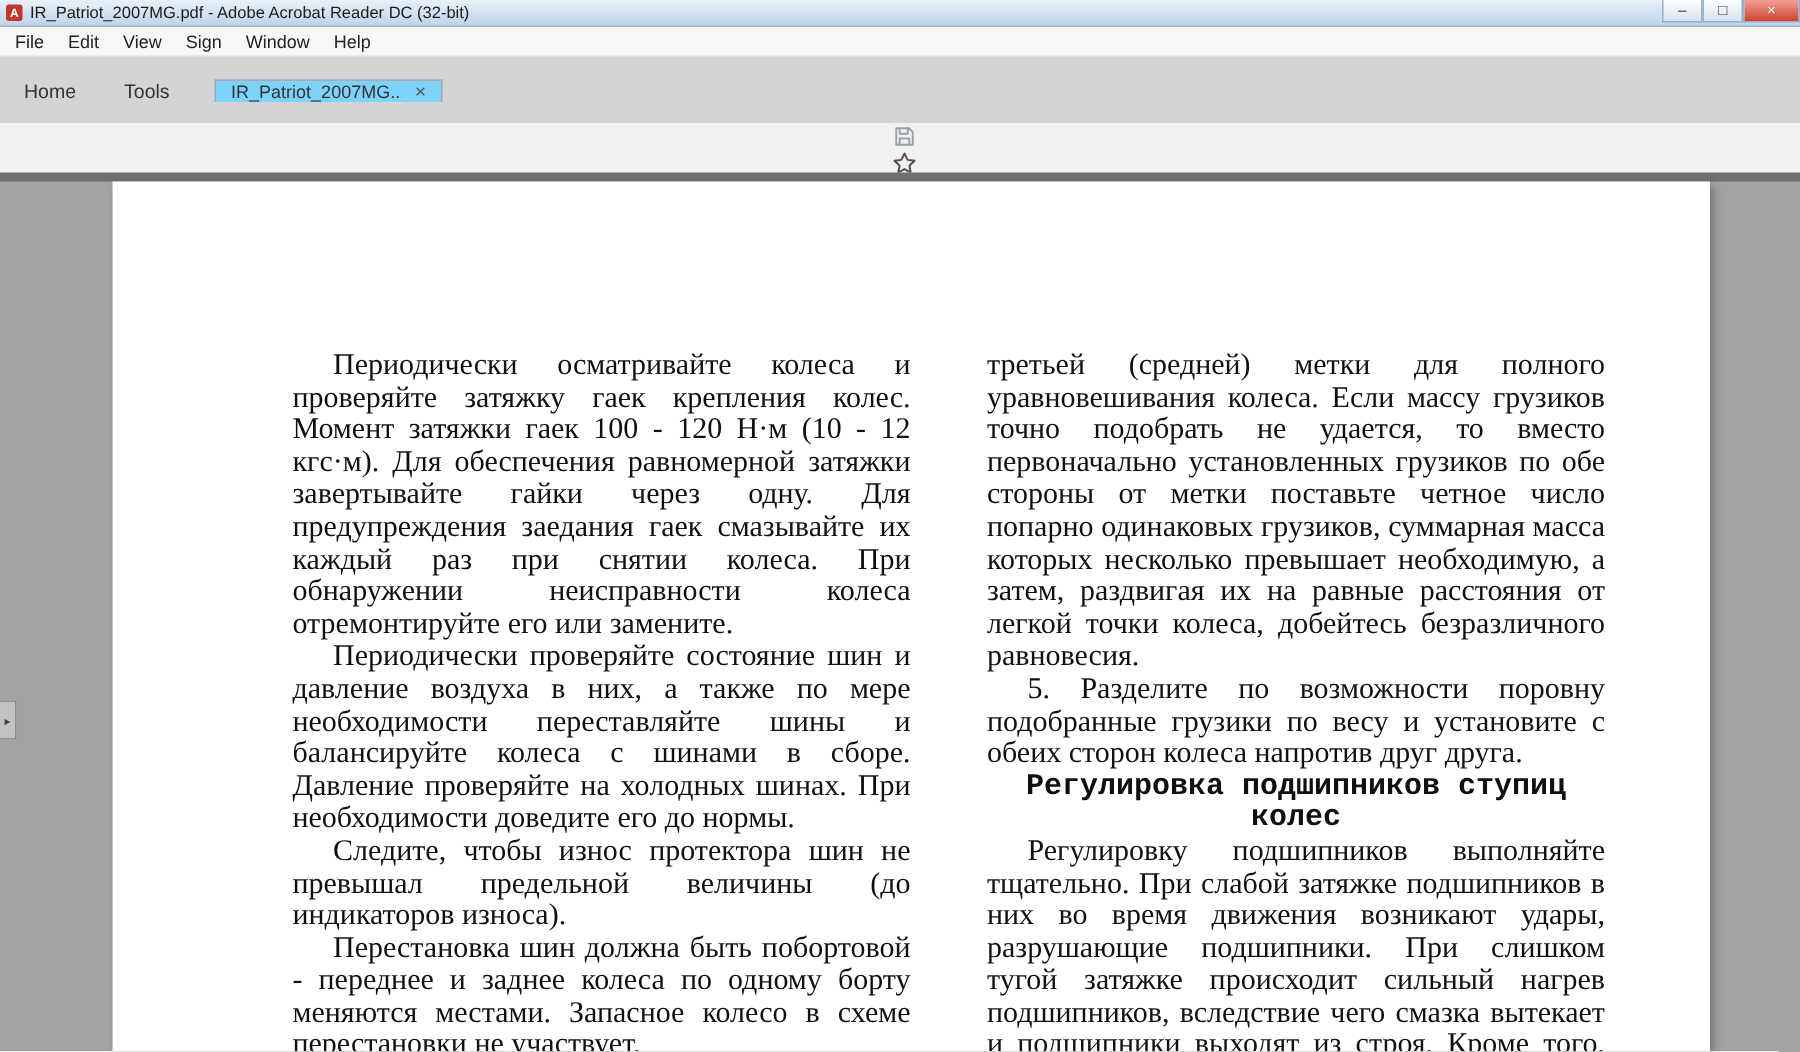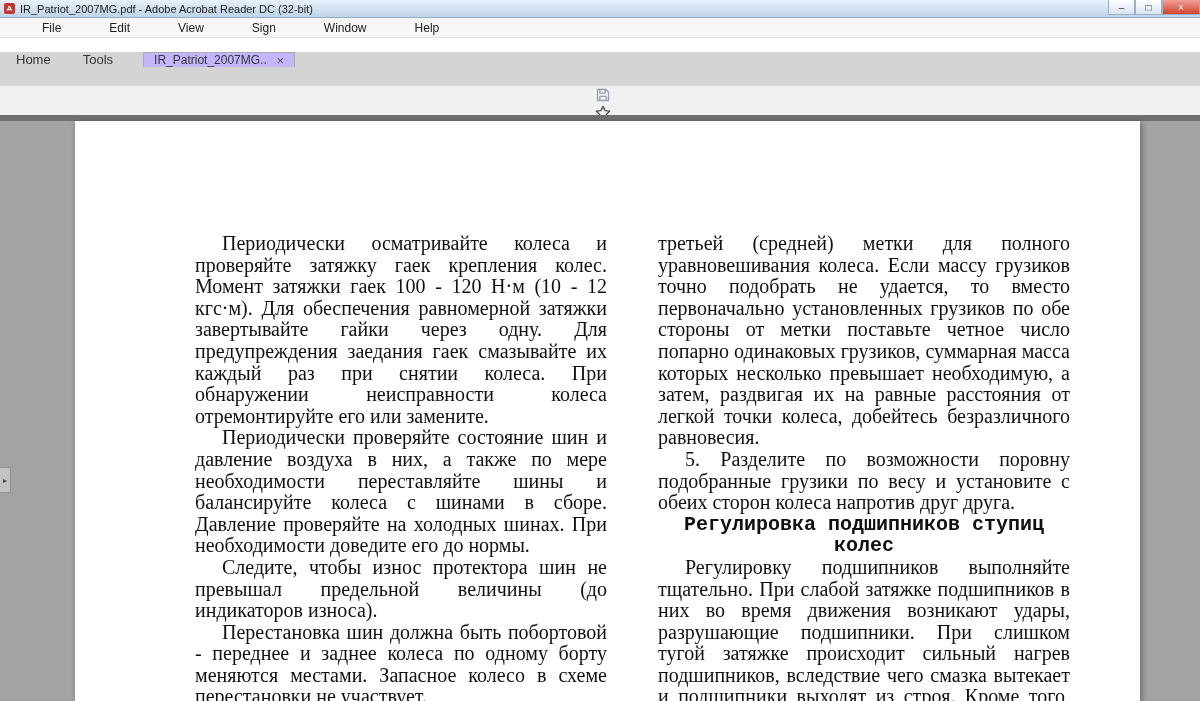--- a/index.html
+++ b/index.html
@@ -16,27 +16,27 @@
     display:flex; align-items:center; justify-content:center; color:#fff; font-size:8px; font-weight:bold; line-height:1;}
   .win-buttons { margin-left:auto; display:flex; height:100%; }
   .win-btn { width:27px; height:15px; display:flex; align-items:center; justify-content:center;
     font-size:10px; color:#333; border:1px solid #9ab0c8; border-top:none;
     background:linear-gradient(#fdfeff,#d8e4f0); }
   .win-btn.close { background:linear-gradient(#f0a096,#d0442f); color:#fff; width:38px; }
 
   
   .menubar { height:20px; background:#f7f7f7; border-bottom:1px solid #e0e0e0;
     display:flex; align-items:center; font-size:12px; color:#222; padding-left:2px; }
-  .menu-item { padding:2px 8px;margin-left:32px; }
-
-  
-  .tabbar { height:34px; background:#d4d4d4; display:flex; align-items:flex-start; font-size:13px; color:#333;margin-top:14px; }
+  .menu-item { padding:2px 8px; }
+
+  
+  .tabbar { height:44px; background:#d4d4d4; display:flex; align-items:center; font-size:13px; color:#333; }
   .tab-plain { display:flex; align-items:center; padding:0 16px; }
   .tab-doc { margin-left:14px; width:152px; display:flex; align-items:center; gap:8px;
-    padding:0 10px; background:#c4b5fd; border:1px solid #ababab; border-bottom:none;
+    padding:0 10px; background:#7dd3fc; border:1px solid #ababab; border-bottom:none;
     font-size:12px; color:#333; }
   .tab-doc .label { flex:1; white-space:nowrap; overflow:hidden; }
   .tab-close { font-size:13px; color:#555; line-height:1; }
 
   
   .toolbar { height:43px; background:#f1f1f1; border-bottom:1px solid #c6c6c6;
     display:flex; align-items:center; padding-left:6px;flex-direction:column; }
   .tbtn { width:34px; height:32px; display:flex; align-items:center; justify-content:center; border-radius:3px; }
   .ic { width:18px; height:18px; fill:none; stroke:#4d4d4d; stroke-width:1.3;
     stroke-linecap:round; stroke-linejoin:round; }

